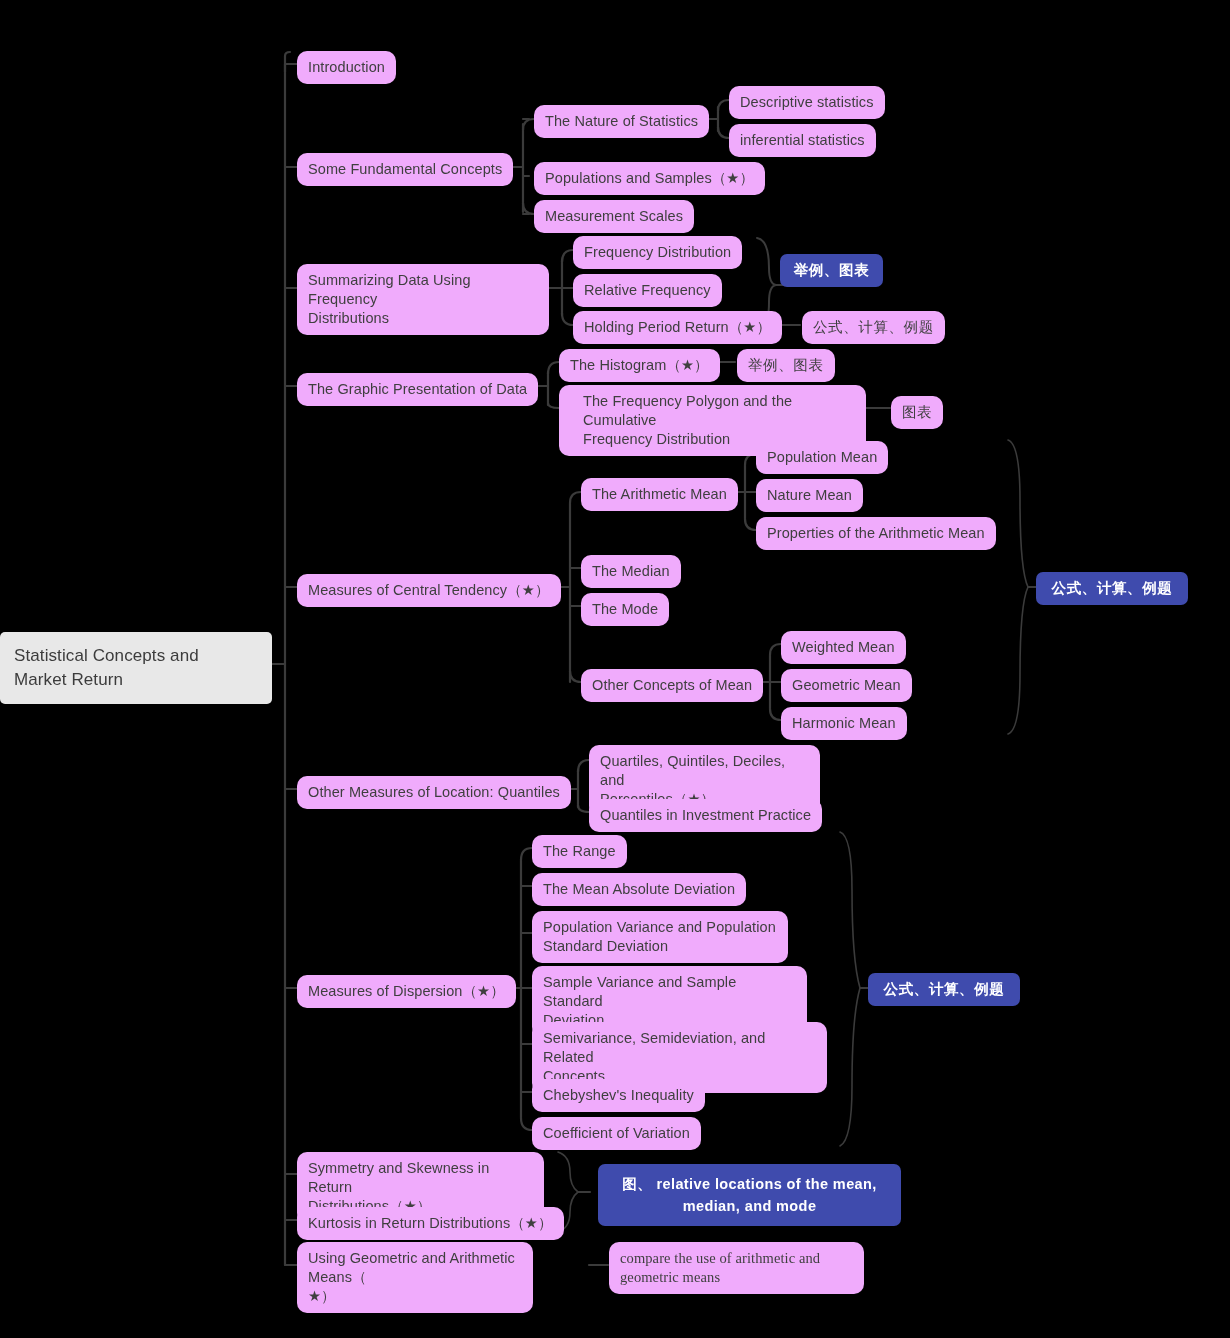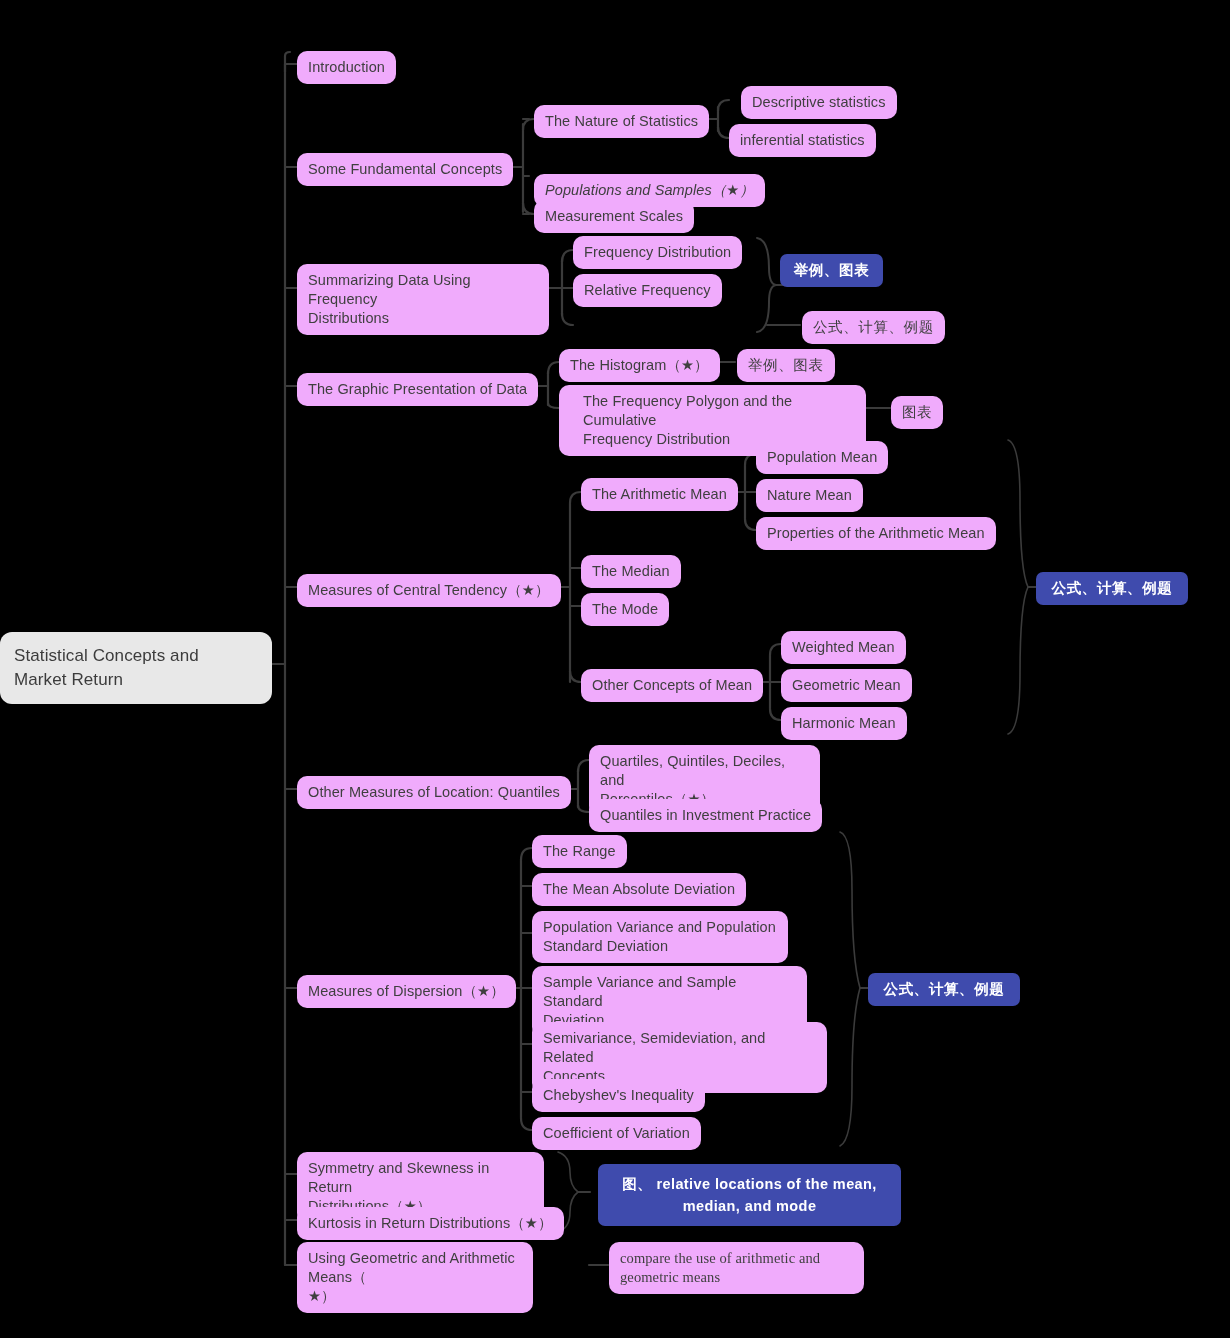--- a/index.html
+++ b/index.html
@@ -19,21 +19,21 @@
     padding:7px 11px;
     box-sizing:border-box;
     white-space:pre-line;
     letter-spacing:.1px;
   }
   .node.root{
     background:#e8e8e8;
     font-size:17px;
     line-height:24px;
     padding:12px 14px;
-    border-radius:12px;
+    border-radius:5px;
     color:#3c3c3c;
   }
   .node.badge{
     background:#3f4bad;
     color:#ffffff;
     font-weight:bold;
     border-radius:7px;
     text-align:center;
     letter-spacing:.4px;
   }
@@ -162,32 +162,33 @@
   <div class="node" style="left:297px;top:1152px;width:247px;">Symmetry and Skewness in Return
 Distributions（★）</div>
 
   <div class="node" style="left:297px;top:1207px;">Kurtosis in Return Distributions（★）</div>
 
   <div class="node" style="left:297px;top:1242px;width:236px;">Using Geometric and Arithmetic Means（
 ★）</div>
 
   <div class="node" style="left:534px;top:105px;">The Nature of Statistics</div>
 
-  <div class="node" style="left:534px;top:174px;font-style:italic;">Populations and Samples（★）</div>
+  <div class="node" style="left:534px;top:162px;">Populations and Samples（★）</div>
 
   <div class="node" style="left:534px;top:200px;">Measurement Scales</div>
 
-  <div class="node" style="left:729px;top:86px;margin-left:12px;">Descriptive statistics</div>
+  <div class="node" style="left:729px;top:86px;">Descriptive statistics</div>
 
   <div class="node" style="left:729px;top:124px;">inferential statistics</div>
 
   <div class="node" style="left:573px;top:236px;">Frequency Distribution</div>
 
   <div class="node" style="left:573px;top:274px;">Relative Frequency</div>
 
+  <div class="node" style="left:573px;top:311px;">Holding Period Return（★）</div>
 
   <div class="node badge cn" style="left:780px;top:254px;width:103px;">举例、图表</div>
 
   <div class="node cn" style="left:802px;top:311px;">公式、计算、例题</div>
 
   <div class="node" style="left:559px;top:349px;">The Histogram（★）</div>
 
   <div class="node cn" style="left:737px;top:349px;">举例、图表</div>
 
   <div class="node" style="left:559px;top:385px;width:307px;padding-left:24px;">The Frequency Polygon and the Cumulative

